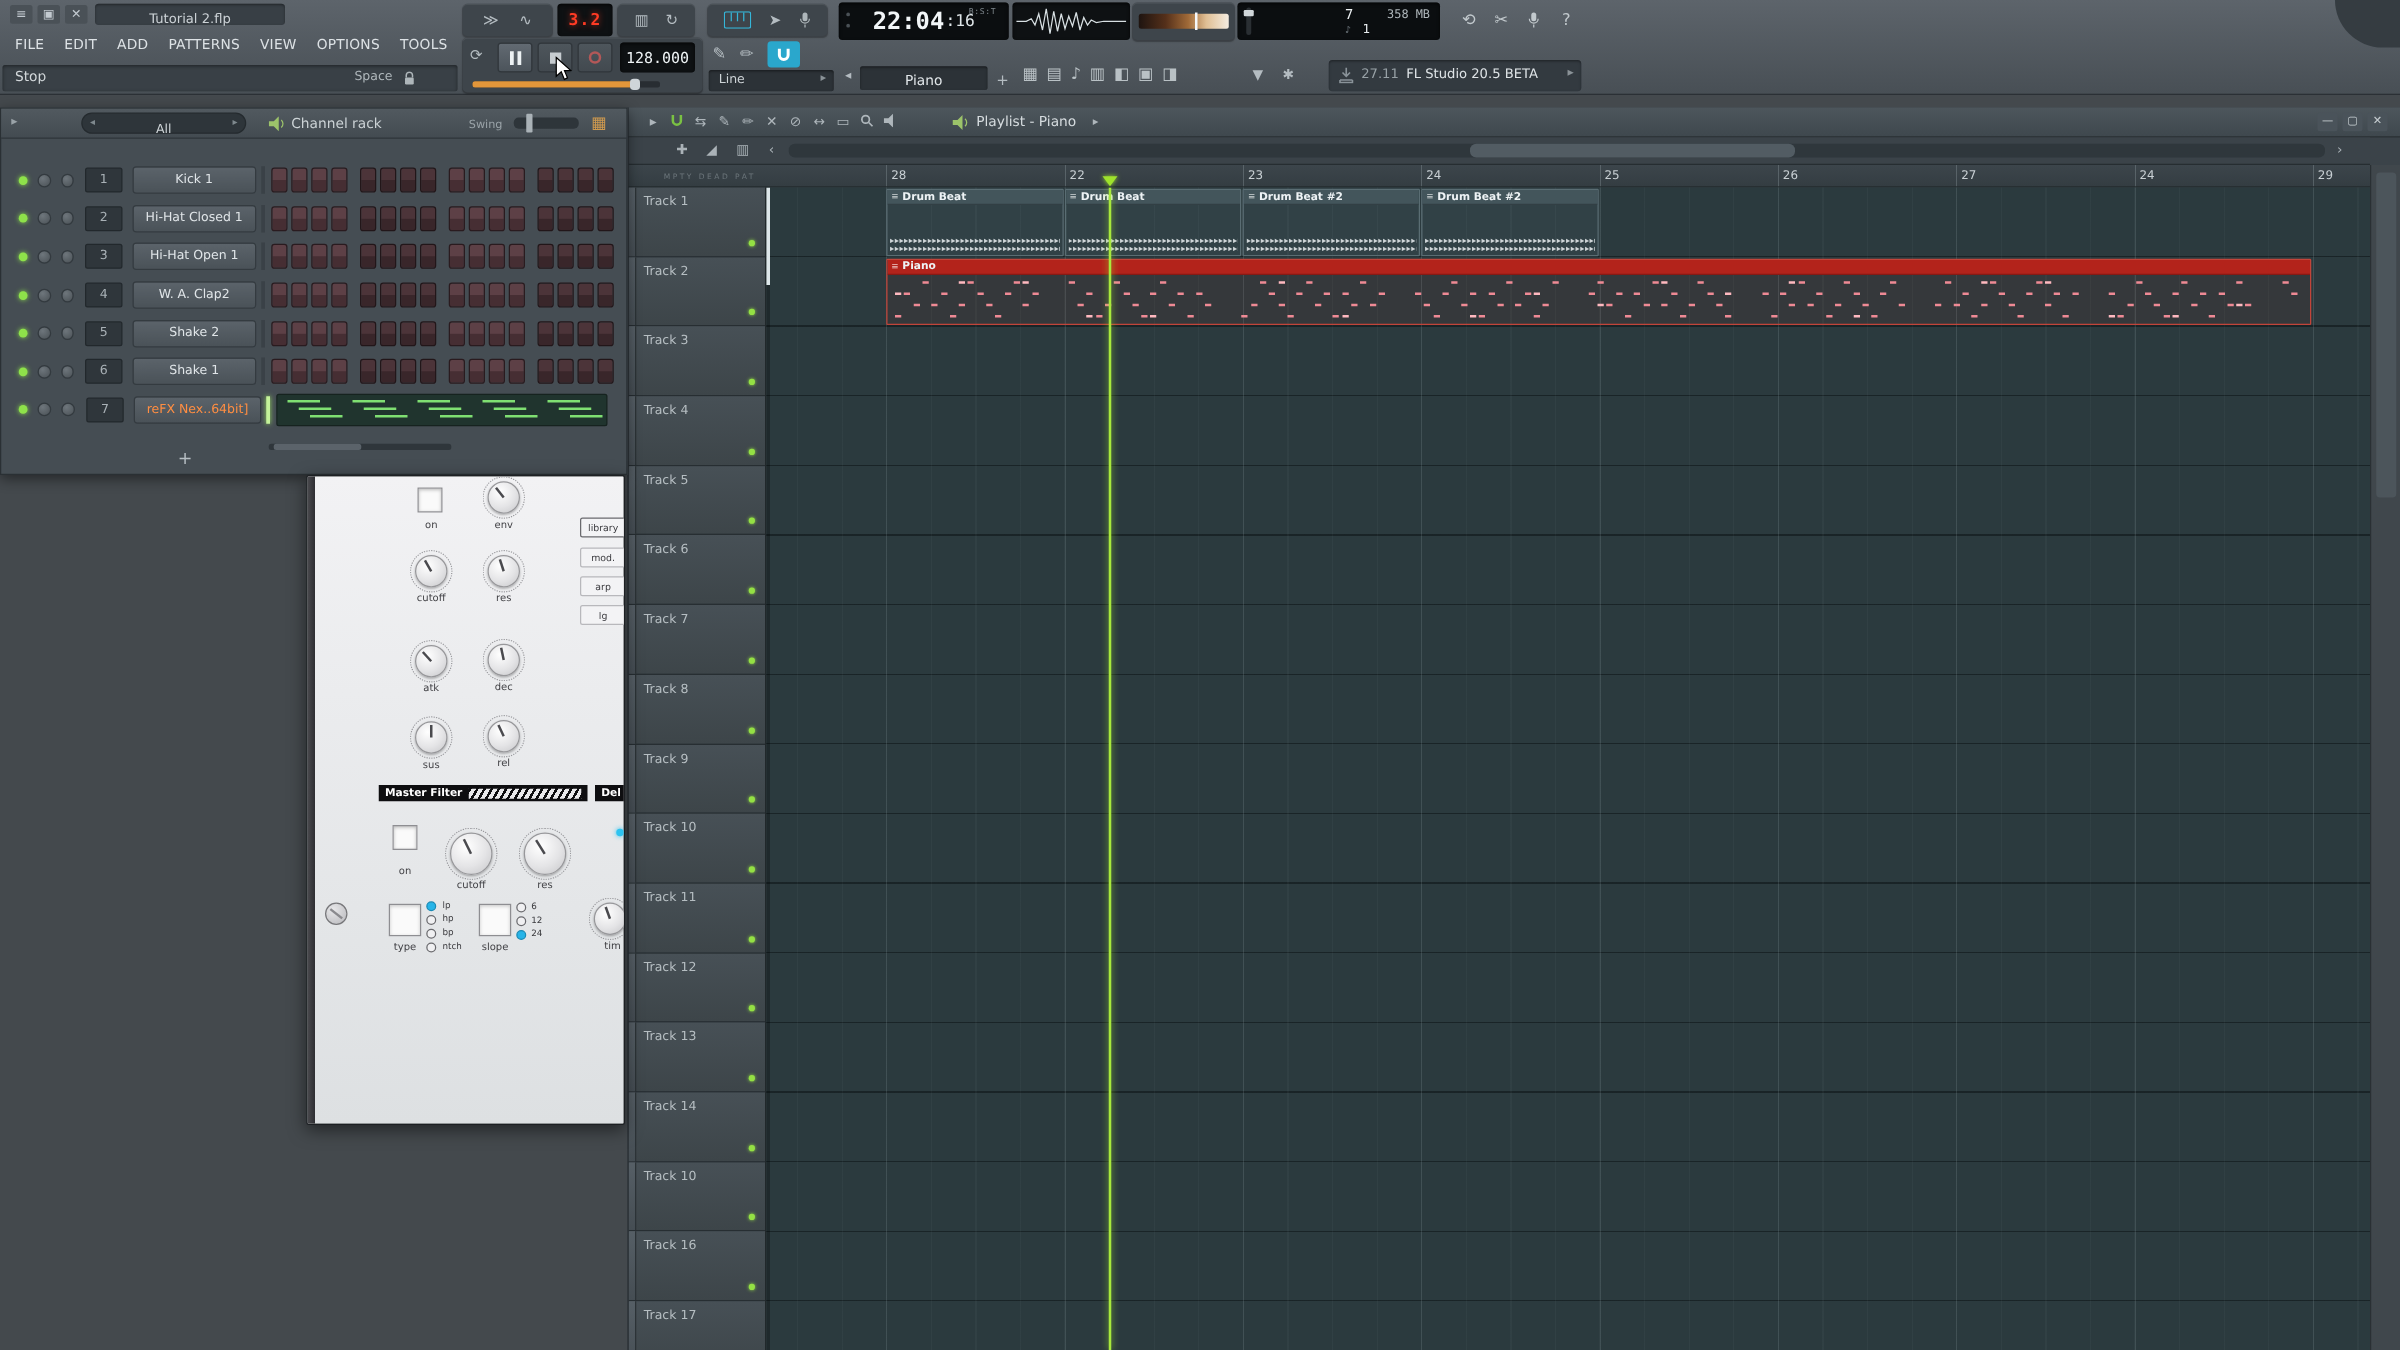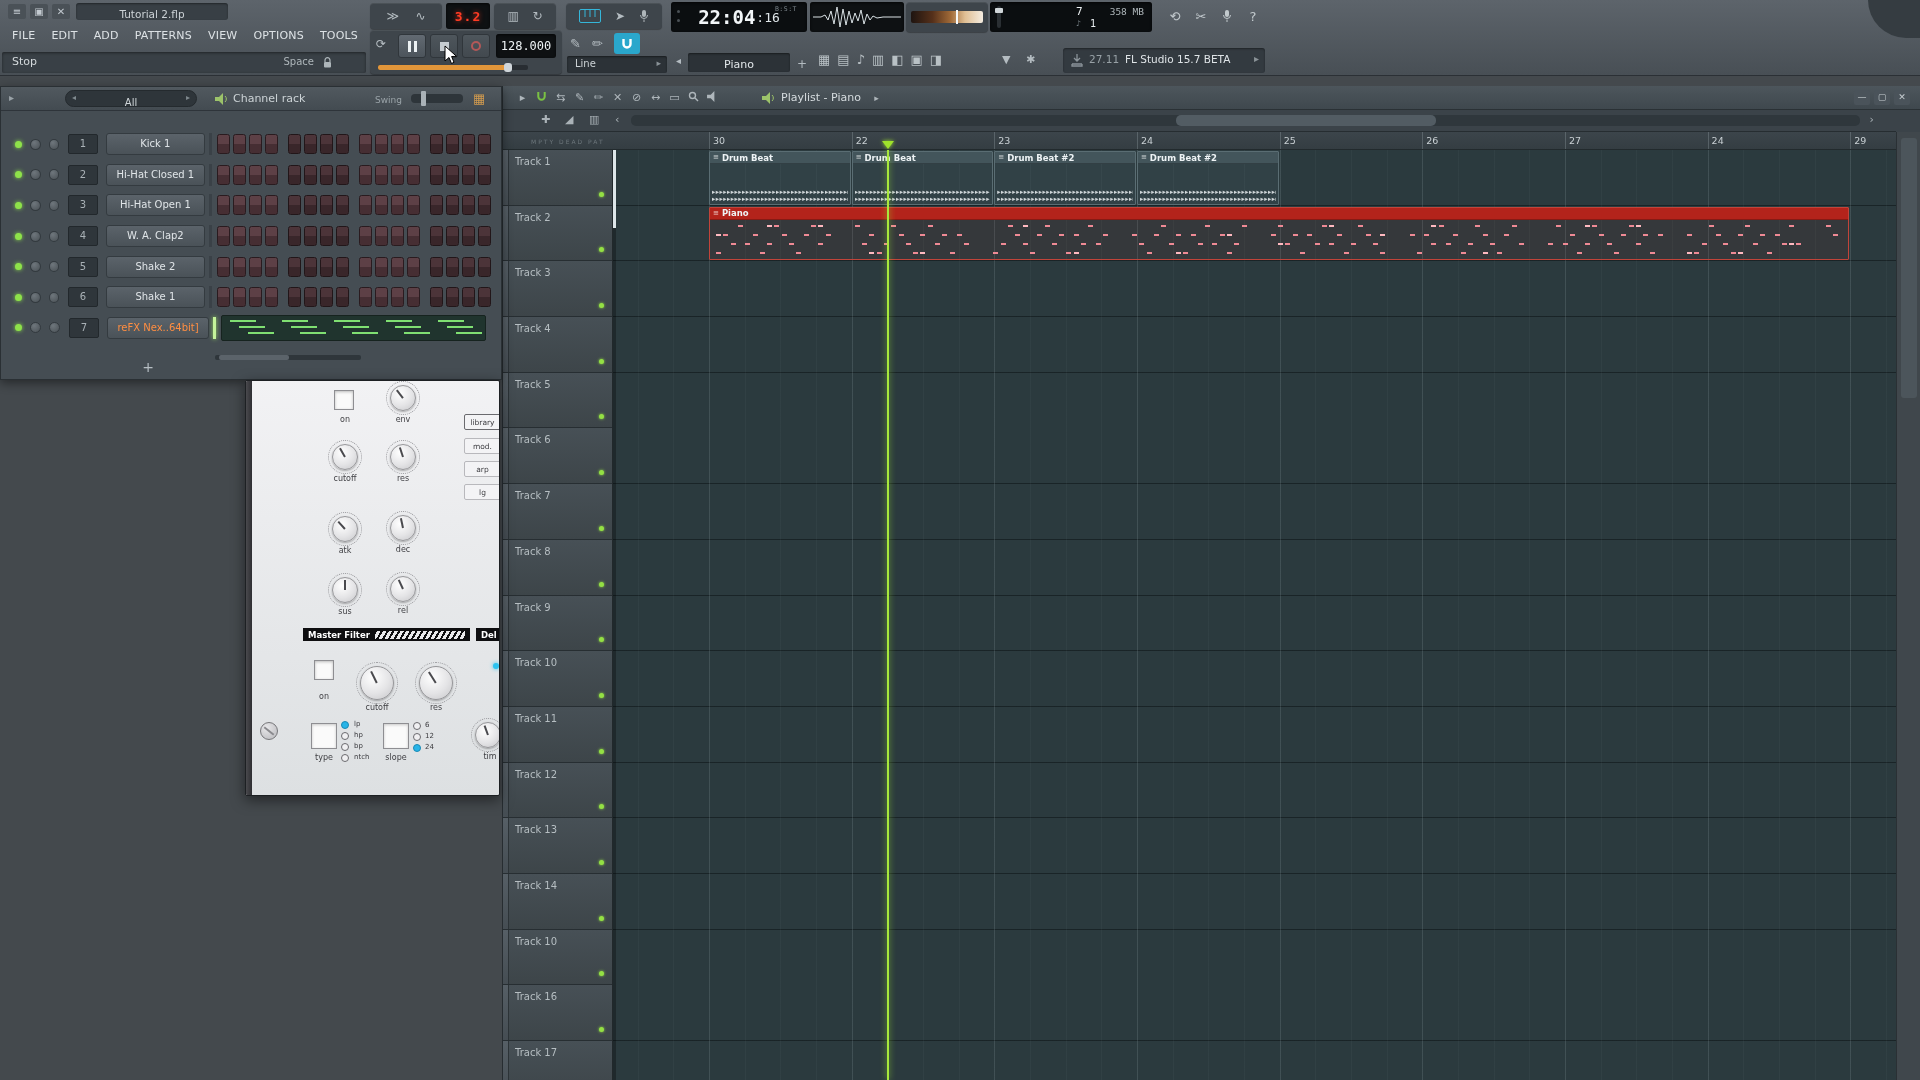--- a/index.html
+++ b/index.html
@@ -88,21 +88,21 @@
   .step-cell{width:13px;height:20px;border-radius:2.5px;margin-right:3px;background:linear-gradient(#5d4046 0 48%,#462e33 52% 100%);border:1px solid #2a1b1f;}
   .step-cell:nth-child(4n){margin-right:10px;}
   .step-cell.dim{filter:brightness(.82);}
   .ch-piano{position:relative;width:265px;height:26px;margin-left:5px;background:#20342e;border:1px solid #16231f;border-radius:2px;overflow:hidden;}
   .pseg{position:absolute;height:2px;background:#7fdf72;}
   #cr-hscroll{position:absolute;left:214px;top:268px;width:146px;height:5px;background:#2f363b;border-radius:2px;}
   #cr-hscroll .thumb{position:absolute;left:4px;top:0;width:70px;height:5px;background:#5b636a;border-radius:2px;}
   #cr-add{position:absolute;left:132px;top:272px;width:30px;text-align:center;font-size:14px;color:#b6bec3;}
 
   
-  #plugin{position:absolute;left:245px;top:380px;width:255px;height:416px;background:linear-gradient(#f2f2f4,#dde0e2);border:1px solid #1d2023;border-radius:2px;overflow:hidden;box-shadow:0 4px 14px rgba(0,0,0,.5);z-index:25;}
+  #plugin{position:absolute;left:245px;top:380px;width:255px;height:520px;background:linear-gradient(#f2f2f4,#dde0e2);border:1px solid #1d2023;border-radius:2px;overflow:hidden;box-shadow:0 4px 14px rgba(0,0,0,.5);z-index:25;}
   .p-edge{position:absolute;left:0;top:0;bottom:0;width:6px;background:linear-gradient(90deg,#4a4a4e,#2e2e32);}
   .knob{position:absolute;border-radius:50%;background:radial-gradient(circle at 38% 32%,#ffffff,#e4e4e6 55%,#c6c6c9);border:1px solid #97979a;box-shadow:0 1px 2px rgba(0,0,0,.3);}
   .knob::before{content:"";position:absolute;inset:-5px;border-radius:50%;border:1px dotted #9a9a9e;}
   .knob::after{content:"";position:absolute;left:50%;top:8%;width:2px;height:42%;background:#4a4a4e;transform-origin:50% 100%;transform:translateX(-50%) rotate(var(--rot,0deg));}
   .k26{width:26px;height:26px;}
   .k34{width:34px;height:34px;}
   .plabel{position:absolute;font-size:8px;color:#3f3f43;text-align:center;}
   .pcheck{position:absolute;width:20px;height:20px;background:#fafafa;border:1px solid #8e8e92;box-shadow:inset 0 1px 3px rgba(0,0,0,.25);}
   .ptab{position:absolute;left:218px;width:37px;height:16px;background:#f3f3f5;border:1px solid #b8b8bc;border-radius:2px;font-size:7.5px;color:#3c3c40;display:flex;align-items:center;justify-content:center;}
   .ptab.lib{border-color:#6a6a6e;}
@@ -295,21 +295,21 @@
       <span>▣</span>
       <span>◨</span>
     </div>
     <span class="ticon" style="left:1002px;top:53px;font-size:11px">▼</span>
     <span class="ticon" style="left:1026px;top:53px;font-size:11px">✱</span>
     <div id="version-bar">
       <svg style="position:absolute;left:8px;top:6px" width="12" height="13" viewBox="0 0 12 13">
           <path d="M6 0 v6 M3 4 l3 3 3-3 M1 10 h10 M1 10 v2 h10 v-2" fill="none" stroke="#8a9399" stroke-width="1.3"></path>
         </svg>
       <span id="version-num">27.11</span>
-      <span id="version-label">FL Studio 15.7 BETA</span>
+      <span id="version-label">FL Studio 20.5 BETA</span>
       <span id="version-arr">▸</span>
     </div>
   </div>
 
   <div id="channel-rack">
     <div id="cr-title">
       <span id="cr-menu-arrow">▸</span>
       <div id="cr-filter">
         <span class="arr" style="left:6px">◂</span>
         <span class="val">All</span>
@@ -619,21 +619,21 @@
       <span class="ticon2" style="left:86px">▥</span>
       <span class="ticon2" style="left:112px">‹</span>
       <div id="hscroll">
           <div class="thumb"></div>
         </div>
       <span class="ticon2" style="right:22px">›</span>
     </div>
     <div id="pl-ruler">
       <span id="pl-corner">MPTY DEAD PAT</span>
       <div id="ruler-grid">
-          <div class="ruler-num" style="left: 100px;">30</div>
+          <div class="ruler-num" style="left: 100px;">28</div>
           <div class="ruler-num" style="left: 242.66px;">22</div>
           <div class="ruler-num" style="left: 385.32px;">23</div>
           <div class="ruler-num" style="left: 527.98px;">24</div>
           <div class="ruler-num" style="left: 670.64px;">25</div>
           <div class="ruler-num" style="left: 813.3px;">26</div>
           <div class="ruler-num" style="left: 955.96px;">27</div>
           <div class="ruler-num" style="left: 1098.62px;">24</div>
           <div class="ruler-num" style="left: 1241.28px;">29</div>
         </div>
       <div id="playhead-marker" style="left: 379.325px;"></div>

